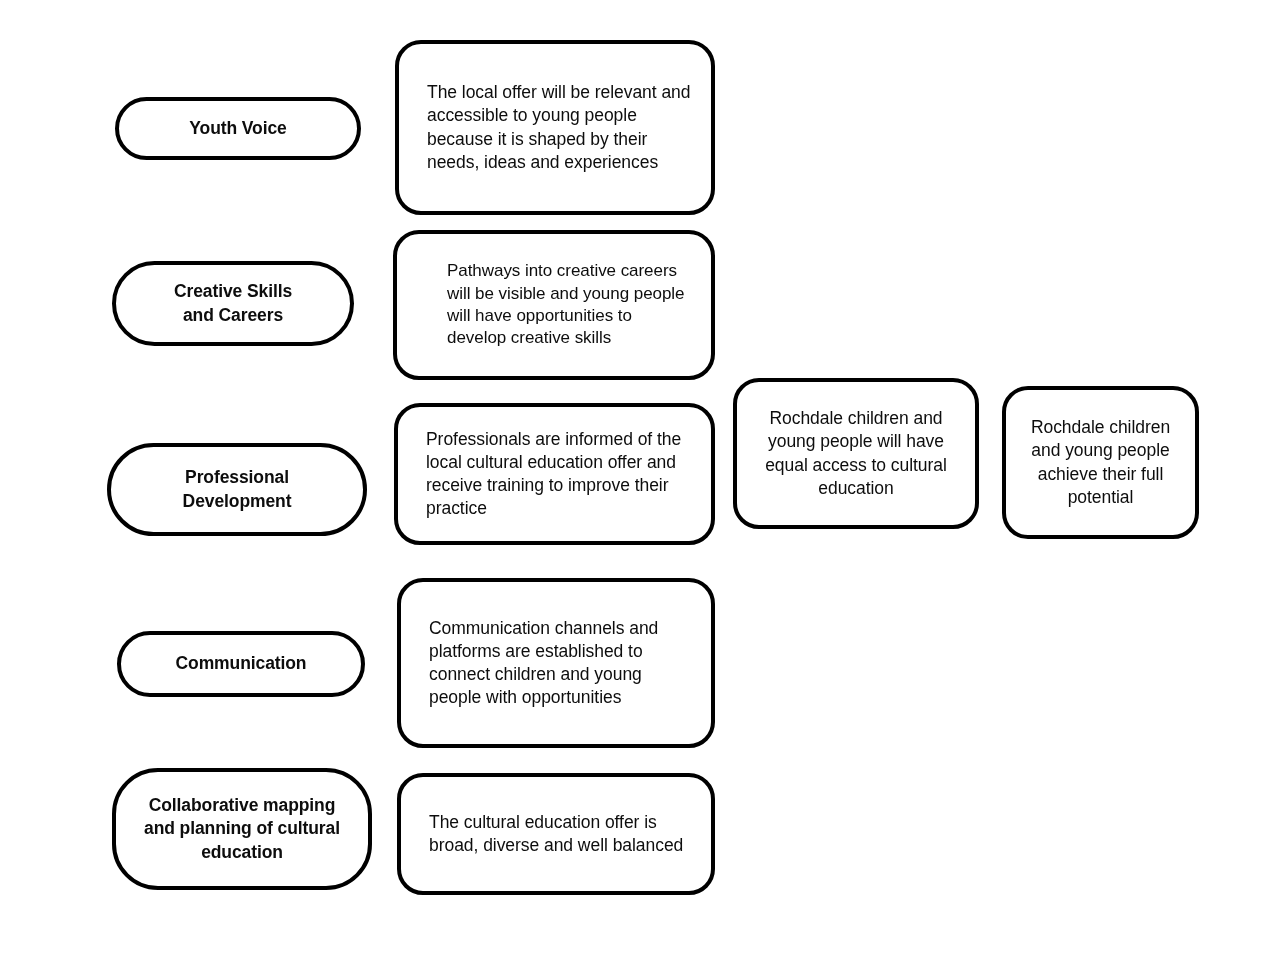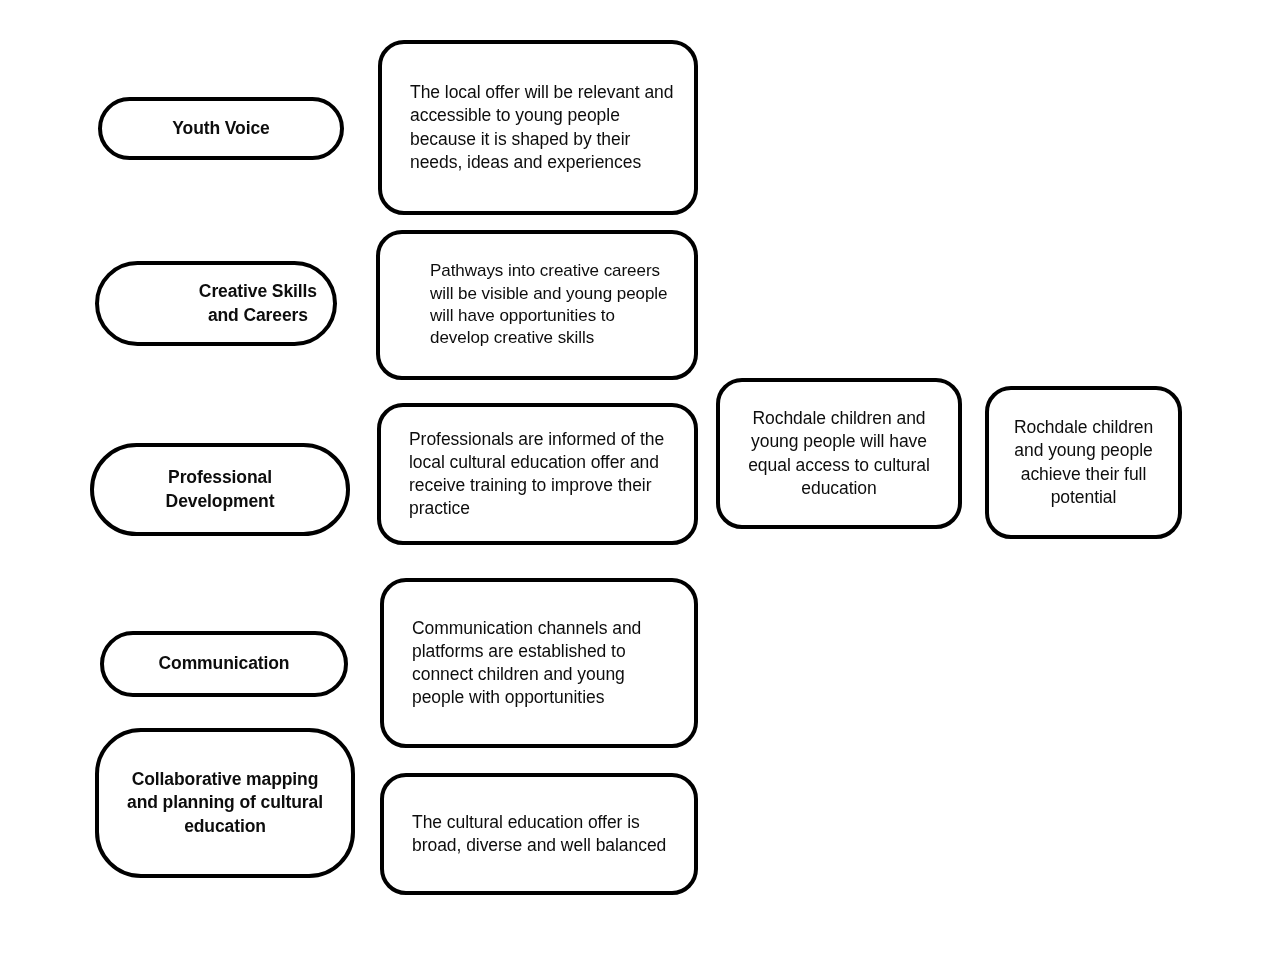--- a/index.html
+++ b/index.html
@@ -24,20 +24,21 @@
   
   .node {
     position: absolute;
     box-sizing: border-box;
     background: #ffffff;
     border: 4px solid #000000;
     display: flex;
     align-items: center;
     justify-content: center;
     line-height: 1.32;
+    margin-left: 17px;
   }
   
   .node.pill {
     border-radius: 999px;
     font-weight: 700;
     font-size: 17.5px;
     text-align: center;
     letter-spacing: -0.1px;
     padding: 6px 16px;
   }
@@ -68,35 +69,35 @@
 </style>
 </head>
 <body>
 
 <div id="canvas">
 
   <div class="node pill" style="left:98px; top:97px; width:246px; height:63px;">
     <span class="node-label">Youth Voice</span>
   </div>
 
-  <div class="node pill" style="left:95px; top:261px; width:242px; height:85px;justify-content:flex-end;">
+  <div class="node pill" style="left:95px; top:261px; width:242px; height:85px;">
     <span class="node-label">Creative Skills
 and Careers</span>
   </div>
 
   <div class="node pill" style="left:90px; top:443px; width:260px; height:93px;">
     <span class="node-label">Professional
 Development</span>
   </div>
 
   <div class="node pill" style="left:100px; top:631px; width:248px; height:66px;">
     <span class="node-label">Communication</span>
   </div>
 
-  <div class="node pill" style="left:95px; top:728px; width:260px; height:150px; border-radius:46px;">
+  <div class="node pill" style="left:95px; top:768px; width:260px; height:122px; border-radius:46px;">
     <span class="node-label">Collaborative mapping
 and planning of cultural
 education</span>
   </div>
 
   <div class="node card left-text" style="left:378px; top:40px; width:320px; height:175px;">
     <span class="node-label">The local offer will be relevant and accessible to young people because it is shaped by their needs, ideas and experiences</span>
   </div>
 
   <div class="node card left-text" style="left:376px; top:230px; width:322px; height:150px; font-size:17px; padding-left:50px;">

